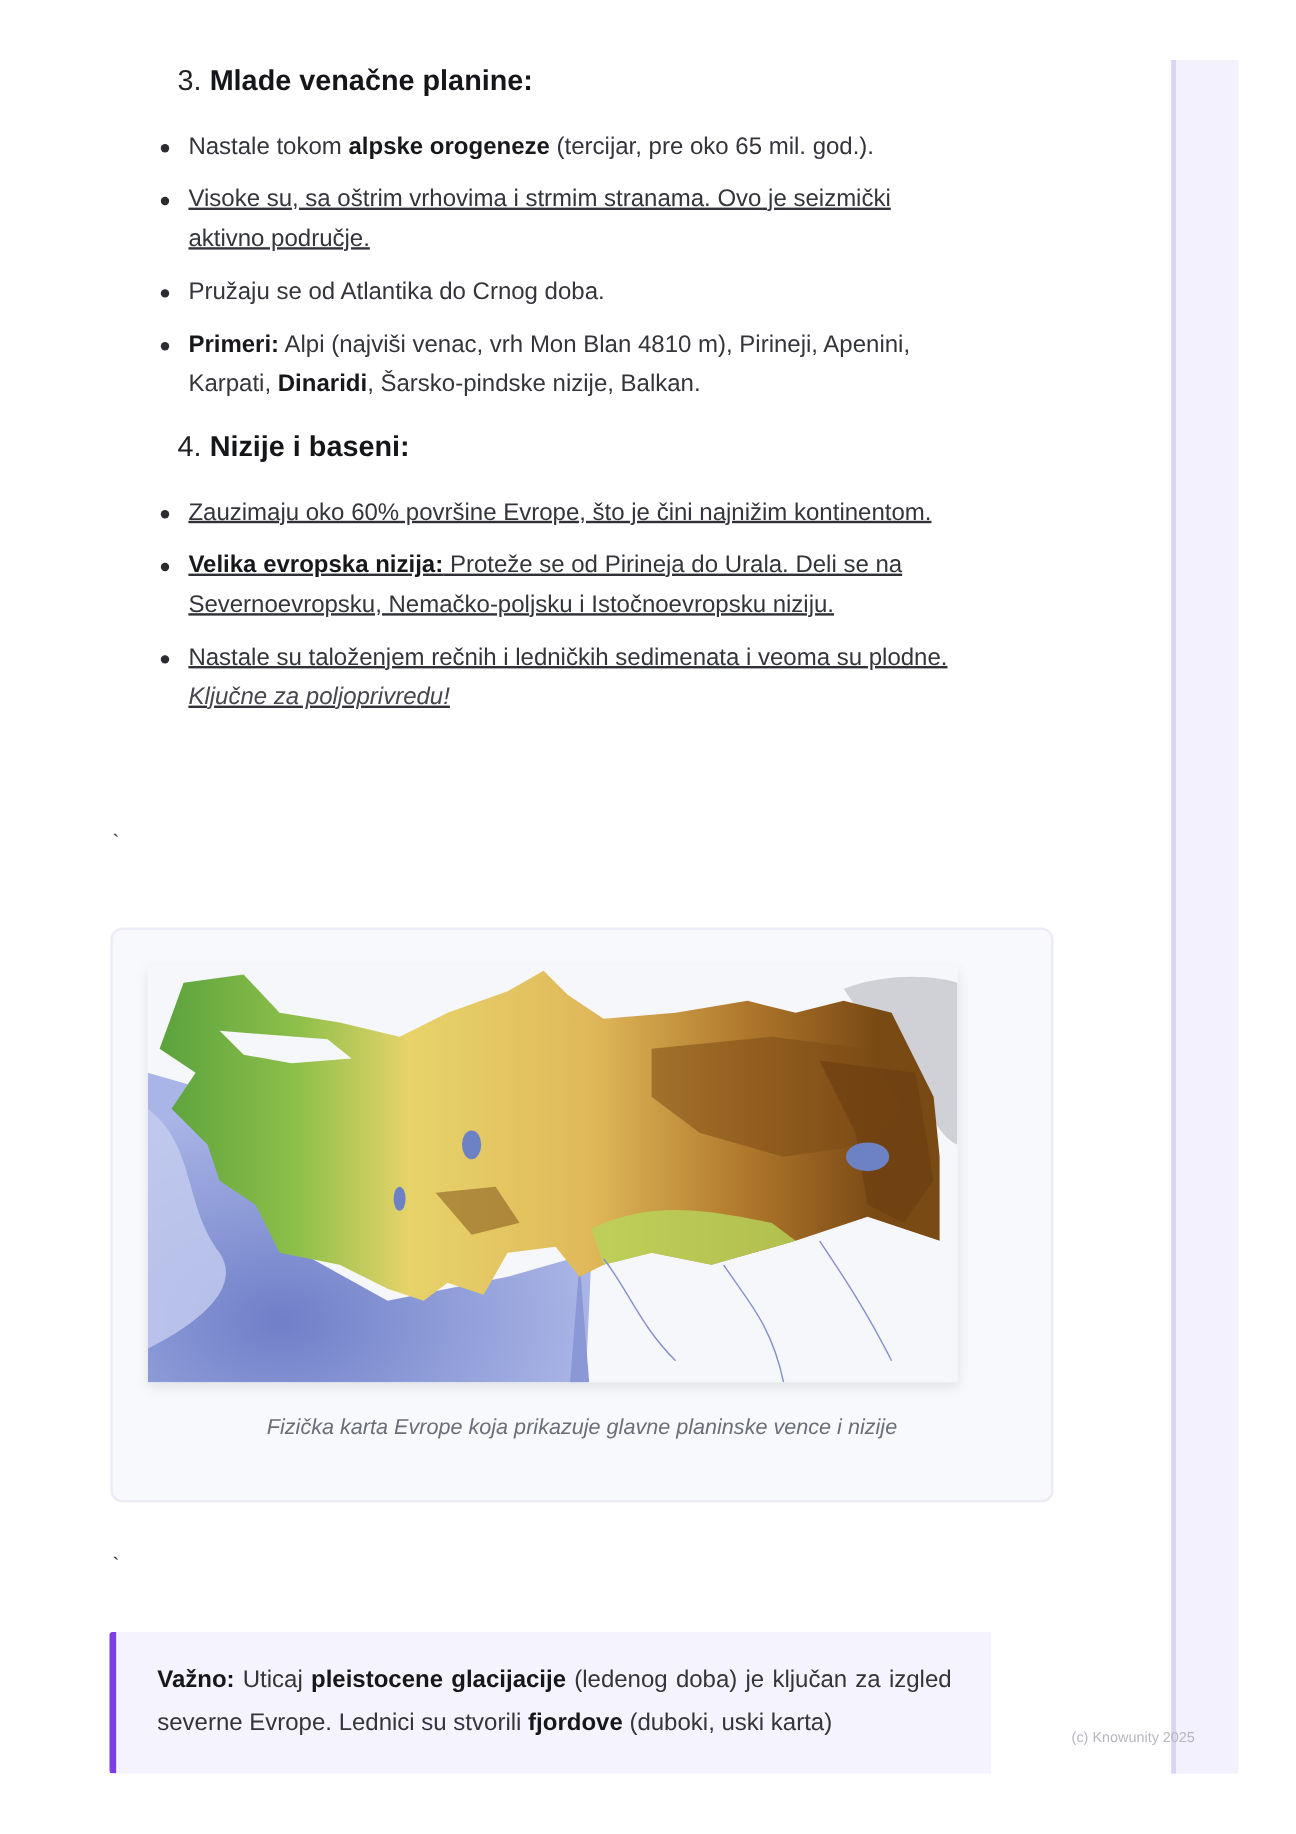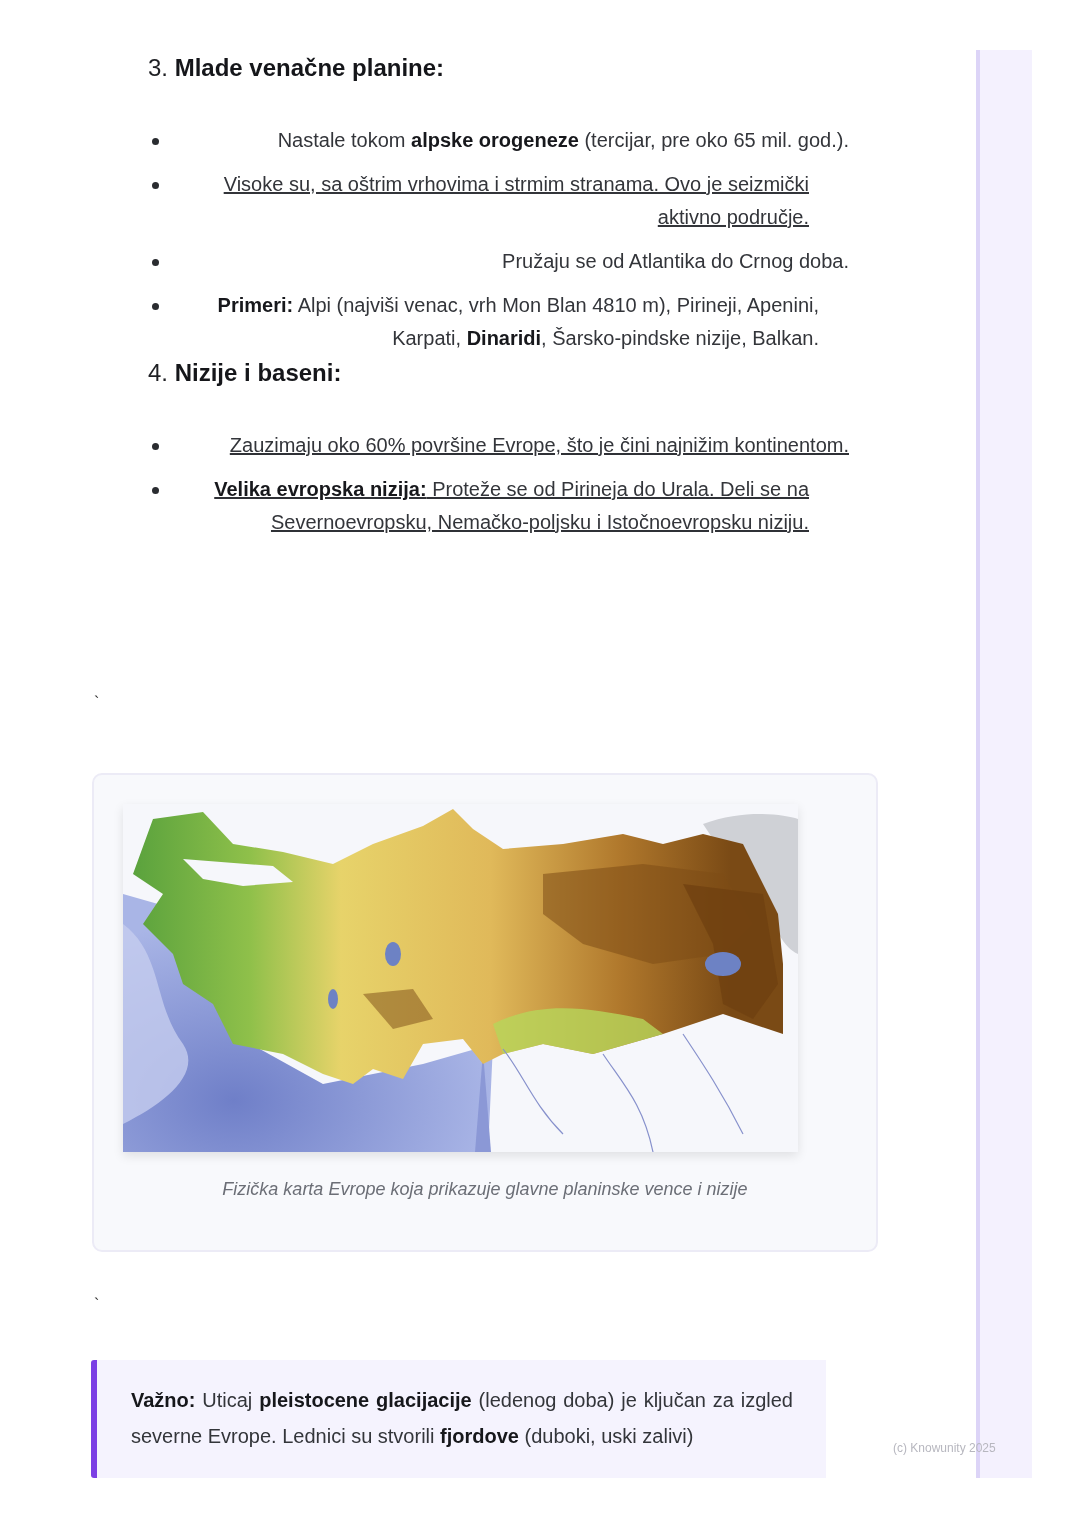--- a/index.html
+++ b/index.html
@@ -10,21 +10,21 @@
     color: #2f3136;
   }
   .side-strip {
     position: absolute; left: 976px; top: 50px; width: 56px; height: 1428px;
     background: #f4f1fe; border-left: 4px solid #dcd4f7; box-sizing: border-box;
   }
   .section-head {
     position: absolute; left: 101px; font-size: 24px; color: #1f2024; line-height: 28px; margin-left: 47px;
   }
   .section-head b { color: #15161a; }
-  ul.blist { position: absolute; left: 101px; width: 730px; margin: 18px; padding: 0; list-style: none; text-align: right; }
+  ul.blist { position: absolute; left: 101px; width: 730px; margin: 0; padding: 0; list-style: none; }
   ul.blist li {
     position: relative; padding-left: 56px; font-size: 20px; line-height: 33px; color: #33353a;
     margin-bottom: 11px;
   }
   ul.blist li::before {
     content: ""; position: absolute; left: 33px; top: 14px; width: 7px; height: 7px;
     border-radius: 50%; background: #2a2c30;
   }
   ul.blist li b { color: #17181c; }
   ul.blist li i { color: #45474d; }
@@ -72,20 +72,21 @@
 </ul>
 
 <div class="section-head" style="top:359px;">
   <span>4.</span>
   <b>Nizije i baseni:</b>
 </div>
 
 <ul class="blist" style="top:411px;text-decoration:underline;">
   <li><span>Zauzimaju oko 60% površine Evrope, što je čini najnižim kontinentom.</span></li>
   <li style="padding-right:40px;"><b>Velika evropska nizija:</b><span> Proteže se od Pirineja do Urala. Deli se na Severnoevropsku, Nemačko-poljsku i Istočnoevropsku niziju.</span></li>
+  <li><span>Nastale su taloženjem rečnih i ledničkih sedimenata i veoma su plodne. </span><i>Ključne za poljoprivredu!</i></li>
 </ul>
 
 <div class="tick" style="top:694px;">`</div>
 
 <div class="figure-card">
   <div class="map">
     <svg viewBox="0 0 675 348" preserveAspectRatio="none">
       <defs>
         <linearGradient id="land" x1="0" y1="0" x2="1" y2="0">
           <stop offset="0" stop-color="#5aa23d"></stop>
@@ -124,16 +125,16 @@
 
       <path d="M380 245 C400 270 410 300 440 330 M480 250 C500 280 520 300 530 348 M560 230 C580 260 600 290 620 330" stroke="#8791cc" stroke-width="1.2" fill="none"></path>
     </svg>
   </div>
   <div class="caption">Fizička karta Evrope koja prikazuje glavne planinske vence i nizije</div>
 </div>
 
 <div class="tick" style="top:1296px;">`</div>
 
 <div class="callout">
-  <b>Važno:</b><span> Uticaj </span><b>pleistocene glacijacije</b><span> (ledenog doba) je ključan za izgled severne Evrope. Lednici su stvorili </span><b>fjordove</b><span> (duboki, uski zalivi)</span>
+  <b>Važno:</b><span> Uticaj </span><b>pleistocene glacijacije</b><span> (ledenog doba) je ključan za izgled severne Evrope. Lednici su stvorili </span><b>fjordove</b><span> (duboki, uski karta)</span>
 </div>
 
 <div class="copyright">(c) Knowunity 2025</div>
 
 </body></html>

